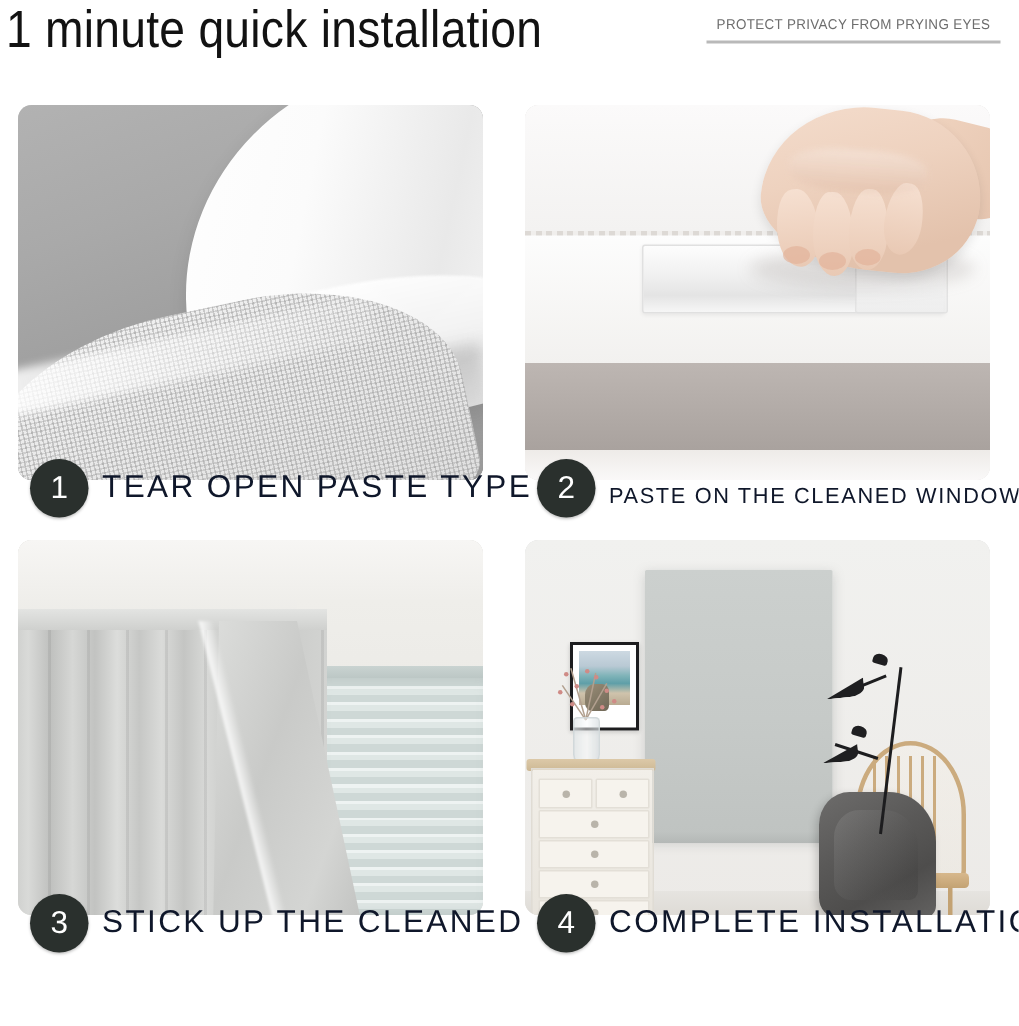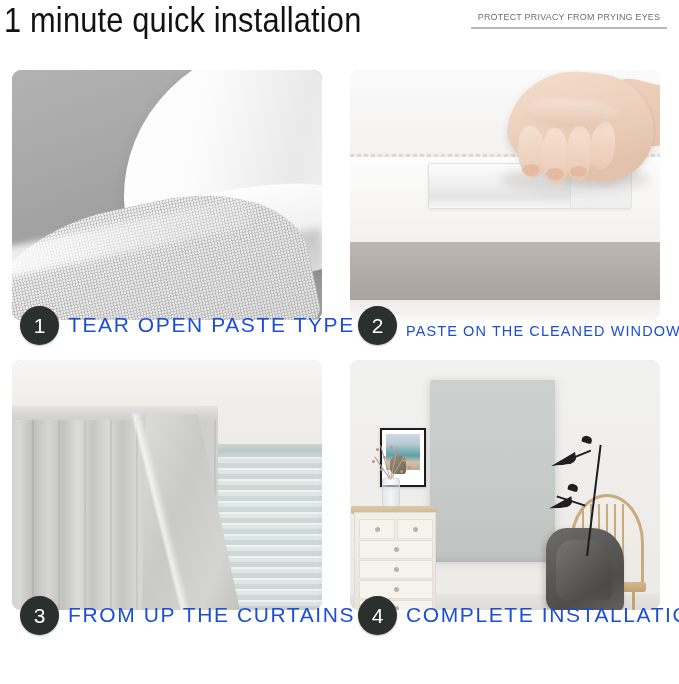--- a/index.html
+++ b/index.html
@@ -67,21 +67,21 @@
     background:#2a302d;
     color:#fff;
     font-size:21px;
     font-weight:400;
     display:flex;align-items:center;justify-content:center;
     line-height:39px;
     box-shadow:0 1px 2px rgba(0,0,0,.25);
   }
   .cap-text{
     position:absolute;left:56px;top:-14px;
-    color:#1d4ed8;
+    color:#0f172a;
     font-weight:300;
     letter-spacing:1.6px;
     white-space:nowrap;
     line-height:30px;
   }
   .cap-lg{font-size:21px;}
   .cap-md{font-size:14.5px;letter-spacing:1.1px;top:-8px;}
 
   
   .p1-bg{position:absolute;inset:0;
@@ -408,21 +408,21 @@
       <div class="p3-blindtop"></div>
       <div class="p3-blinds"></div>
       <div class="p3-curtain"></div>
       <div class="p3-fold-shadow"></div>
       <div class="p3-curtain-top"></div>
       <div class="p3-flap"></div>
       <div class="p3-flap-edge"></div>
     </div>
     <div class="caption">
       <div class="badge">3</div>
-      <div class="cap-text cap-lg">FROM UP THE CURTAINS</div>
+      <div class="cap-text cap-lg">STICK UP THE CLEANED</div>
     </div>
   </div>
 
   <div class="cell c4">
     <div class="photo">
       <div class="p4-bg"></div>
       <div class="p4-floor"></div>
 
       <div class="p4-shade"></div>
       <div class="p4-shade-bottom"></div>

